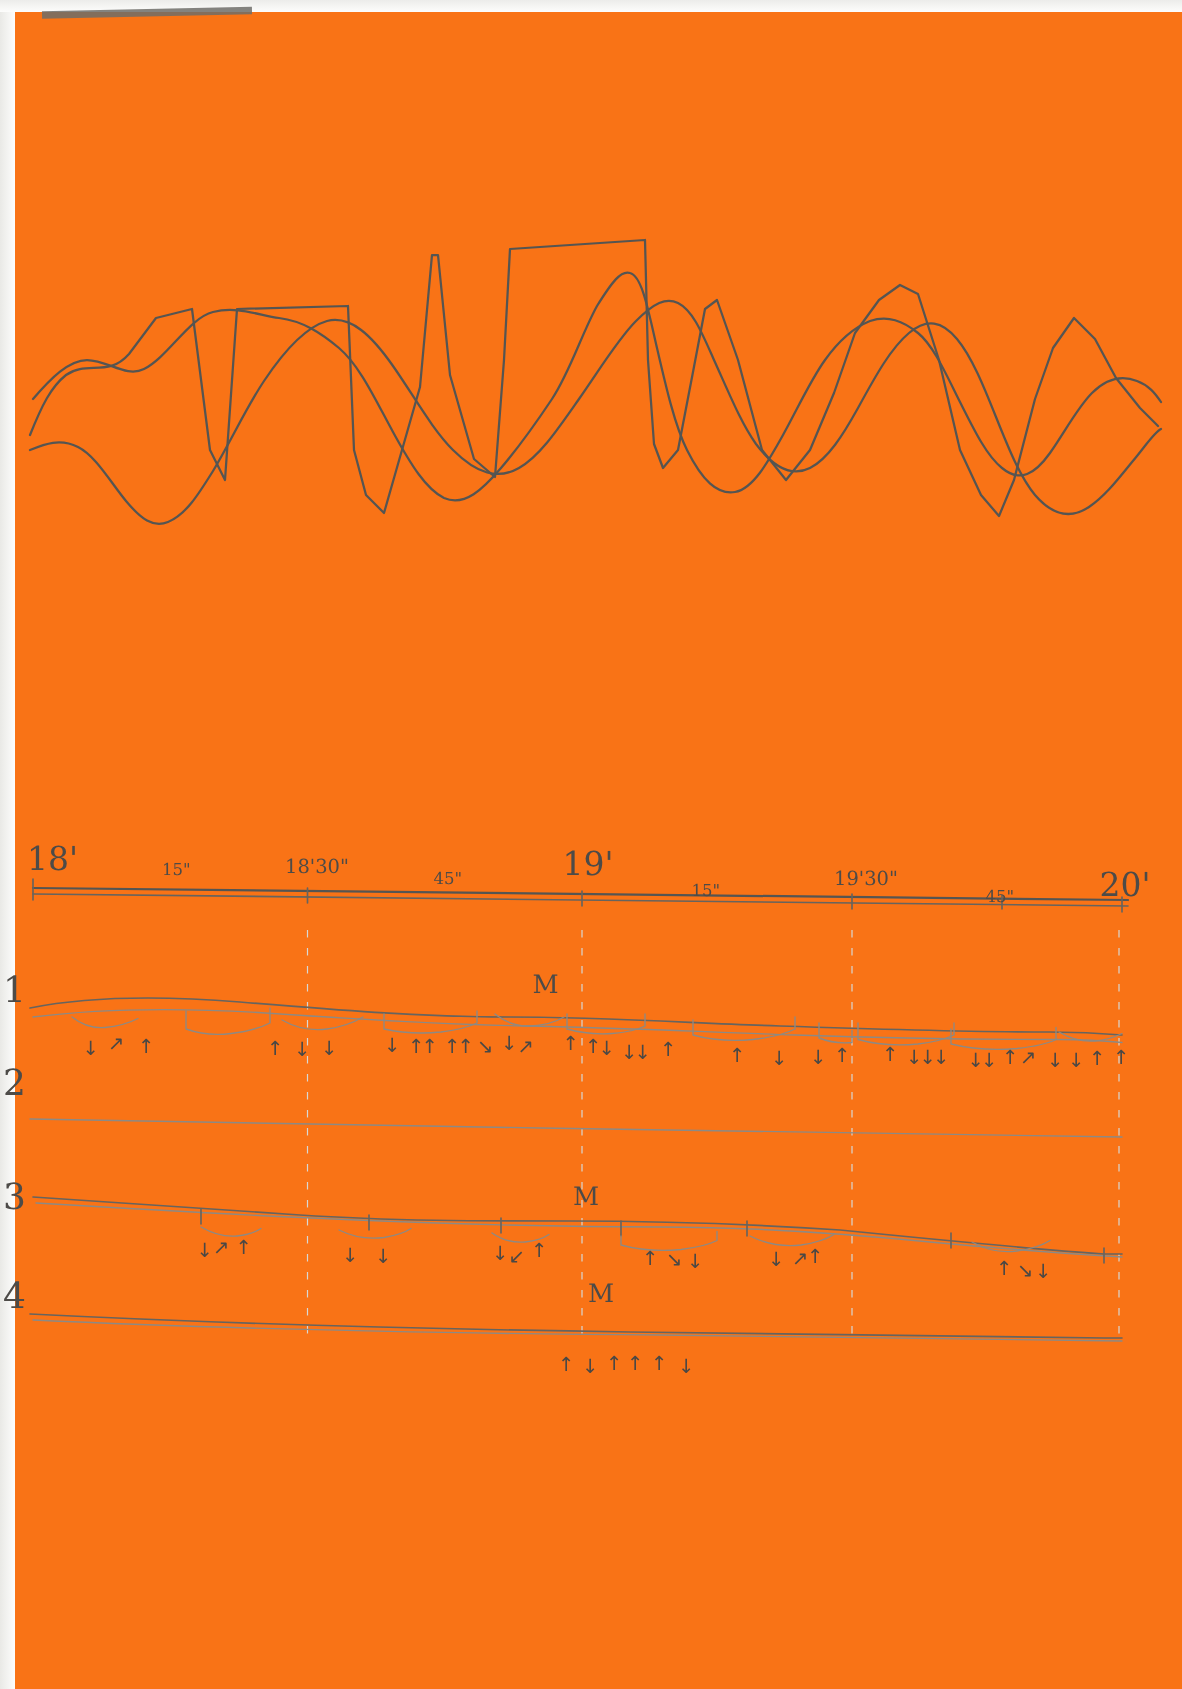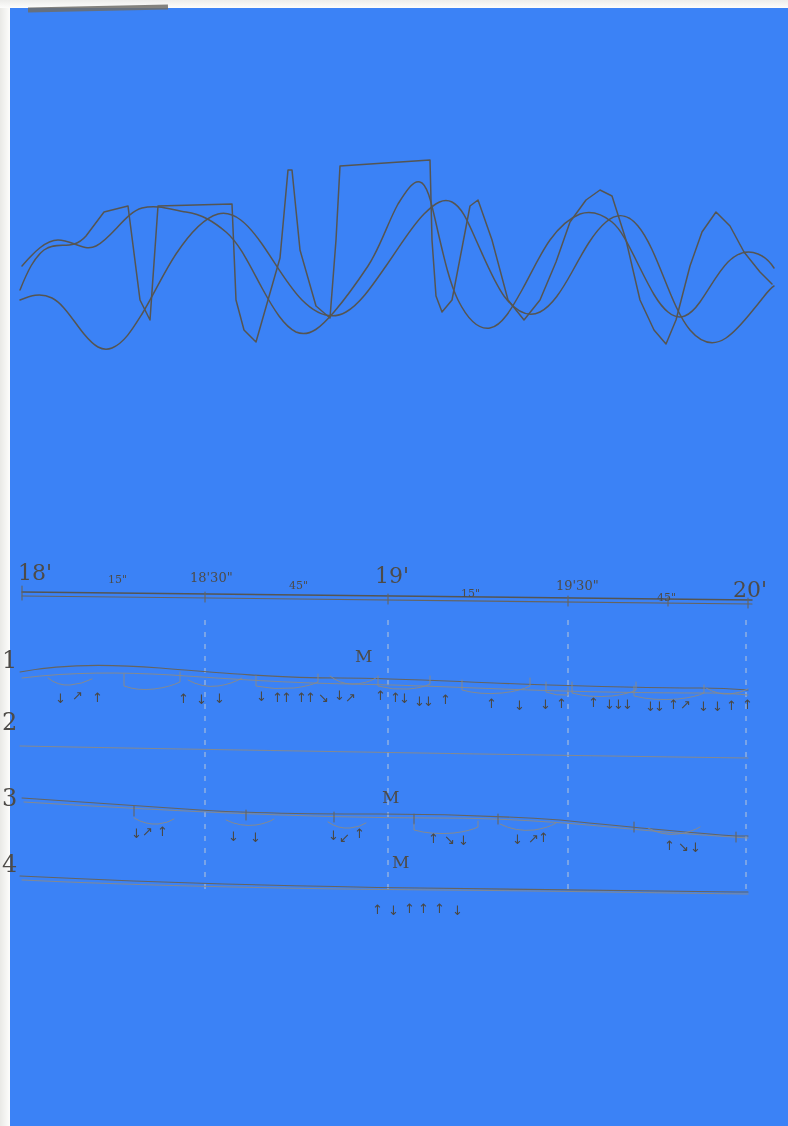--- a/index.html
+++ b/index.html
@@ -11,21 +11,21 @@
     width: 788px;
     height: 1126px;
     position: relative;
     font-family: "Liberation Serif", serif;
     color: #3a3a3a;
     overflow: hidden;
   }
   .page {
     position: absolute;
     inset: 0;
-    background: #3b82f6;
+    background: #f97316;
     padding-left: 21px;
   }
   
   .scan-edge-left {
     position: absolute;
     left: 0; top: 0;
     width: 10px; height: 1126px;
     background: linear-gradient(to right, #e9e9e6, #fdfdfc);
   }
   .scan-edge-top {

